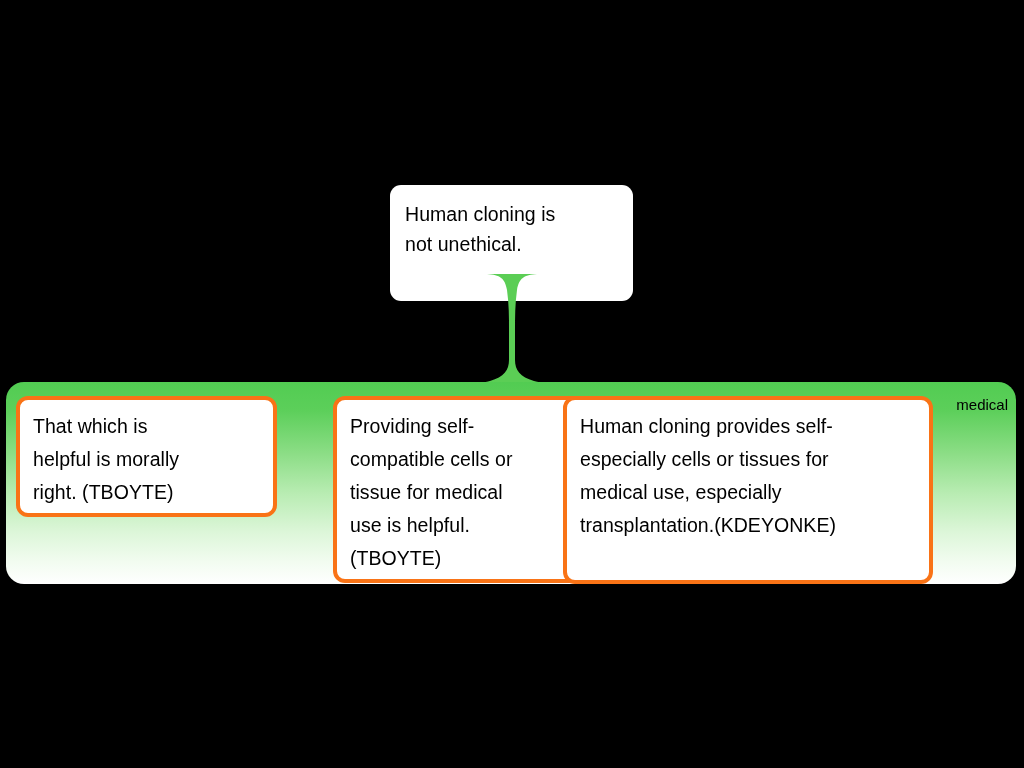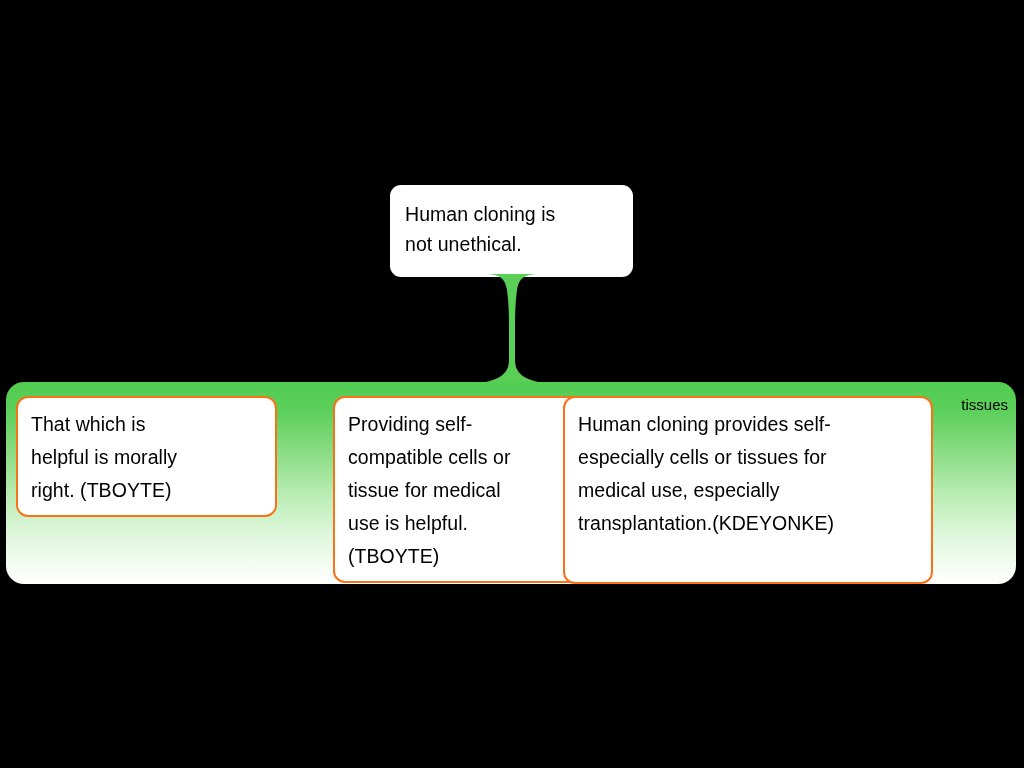--- a/index.html
+++ b/index.html
@@ -16,21 +16,21 @@
     overflow: hidden;
     font-family: "Liberation Sans", sans-serif;
   }
 
   
   .claim-box {
     position: absolute;
     left: 390px;
     top: 185px;
     width: 243px;
-    height: 92px;
+    height: 116px;
     background: #ffffff;
     border-radius: 11px;
     box-sizing: border-box;
     padding: 14px 16px 0 15px;
   }
   .claim-text {
     font-size: 19.5px;
     line-height: 30px;
     color: #000000;
     white-space: pre-line;
@@ -70,21 +70,21 @@
     top: 14px;
     font-size: 15px;
     line-height: 18px;
     color: #000000;
   }
 
   
   .premise-box {
     position: absolute;
     background: #ffffff;
-    border: 2px solid #f97316;
+    border: 4px solid #f97316;
     border-radius: 12px;
     box-sizing: border-box;
     padding: 10px 13px 0 13px;
   }
   .premise-text {
     font-size: 19.5px;
     line-height: 33px;
     color: #000000;
     white-space: pre-line;
     letter-spacing: 0.05px;
@@ -118,21 +118,21 @@
                L0 110
                C12 110 20 109 28 107
                C42 103 47 96 47 86
                L47 56
                C47 44 47 30 45 16
                C43 4 38 1 25 0 Z" fill="#5bce55"></path>
     </svg>
   </div>
 
   <div class="support-panel">
-    <div class="support-label">tissues</div>
+    <div class="support-label">medical</div>
   </div>
 
   <div class="premise-box premise-1">
     <div class="premise-text">That which is
 helpful is morally
 right. (TBOYTE)</div>
   </div>
 
   <div class="premise-box premise-2">
     <div class="premise-text">Providing self-

